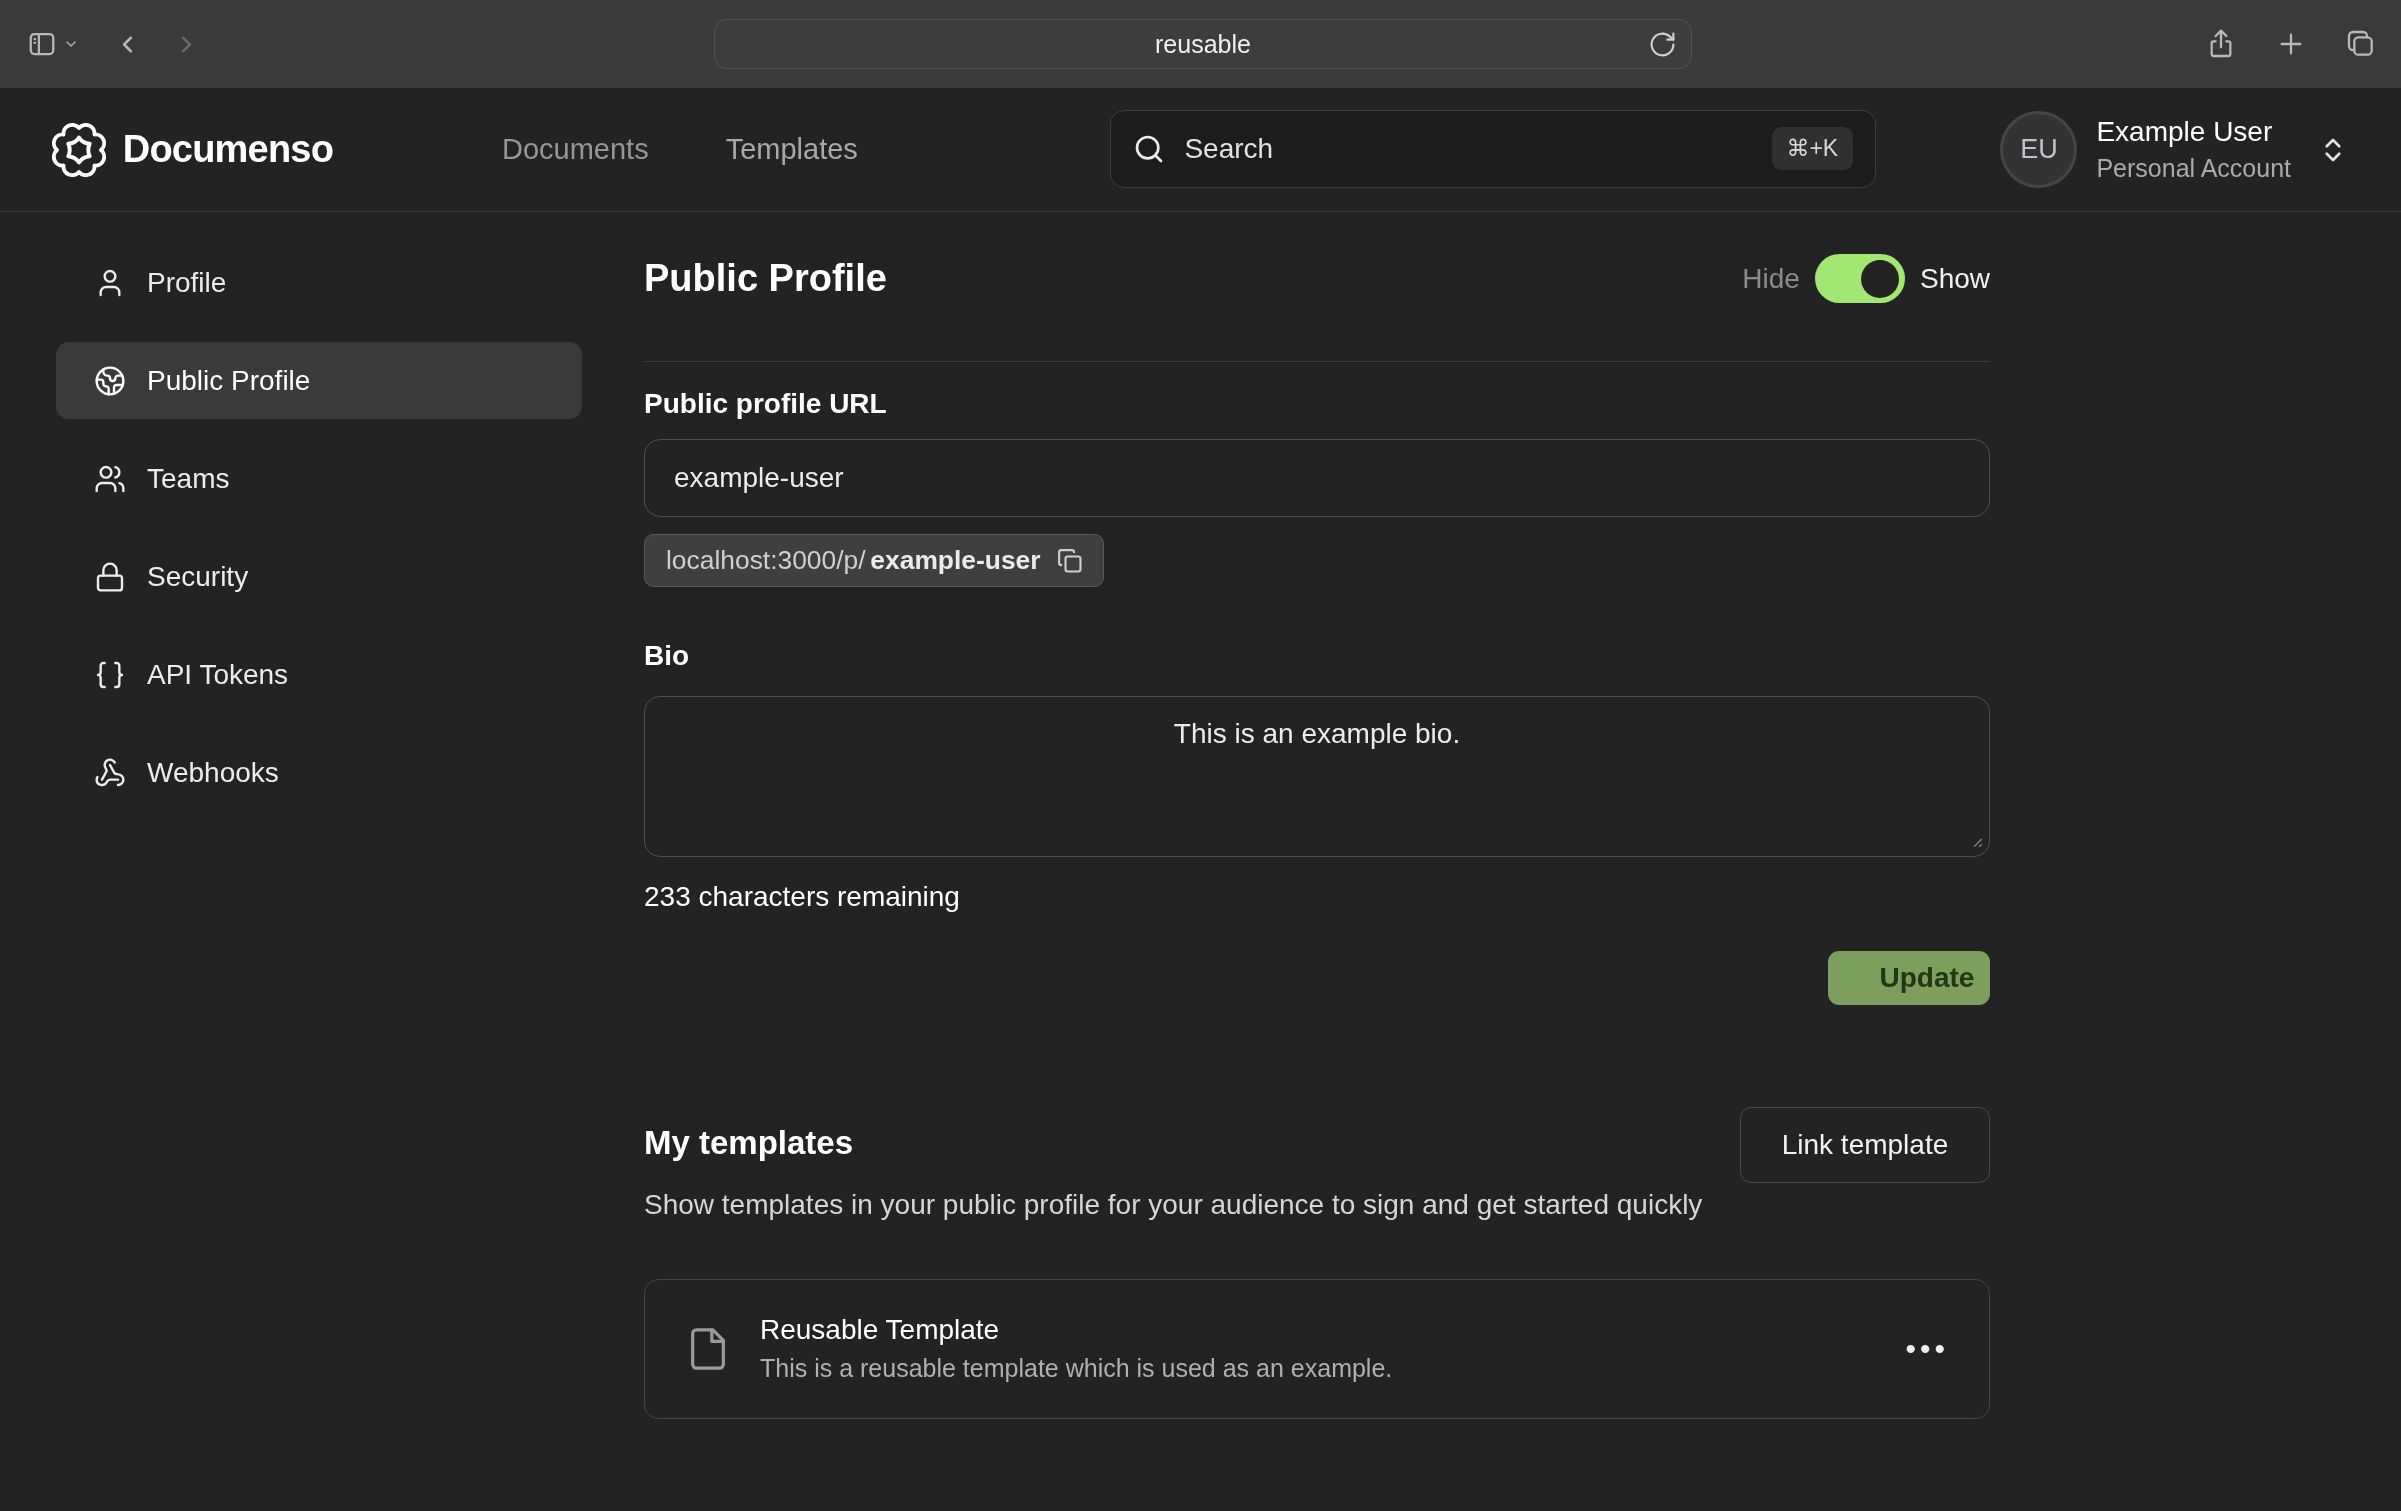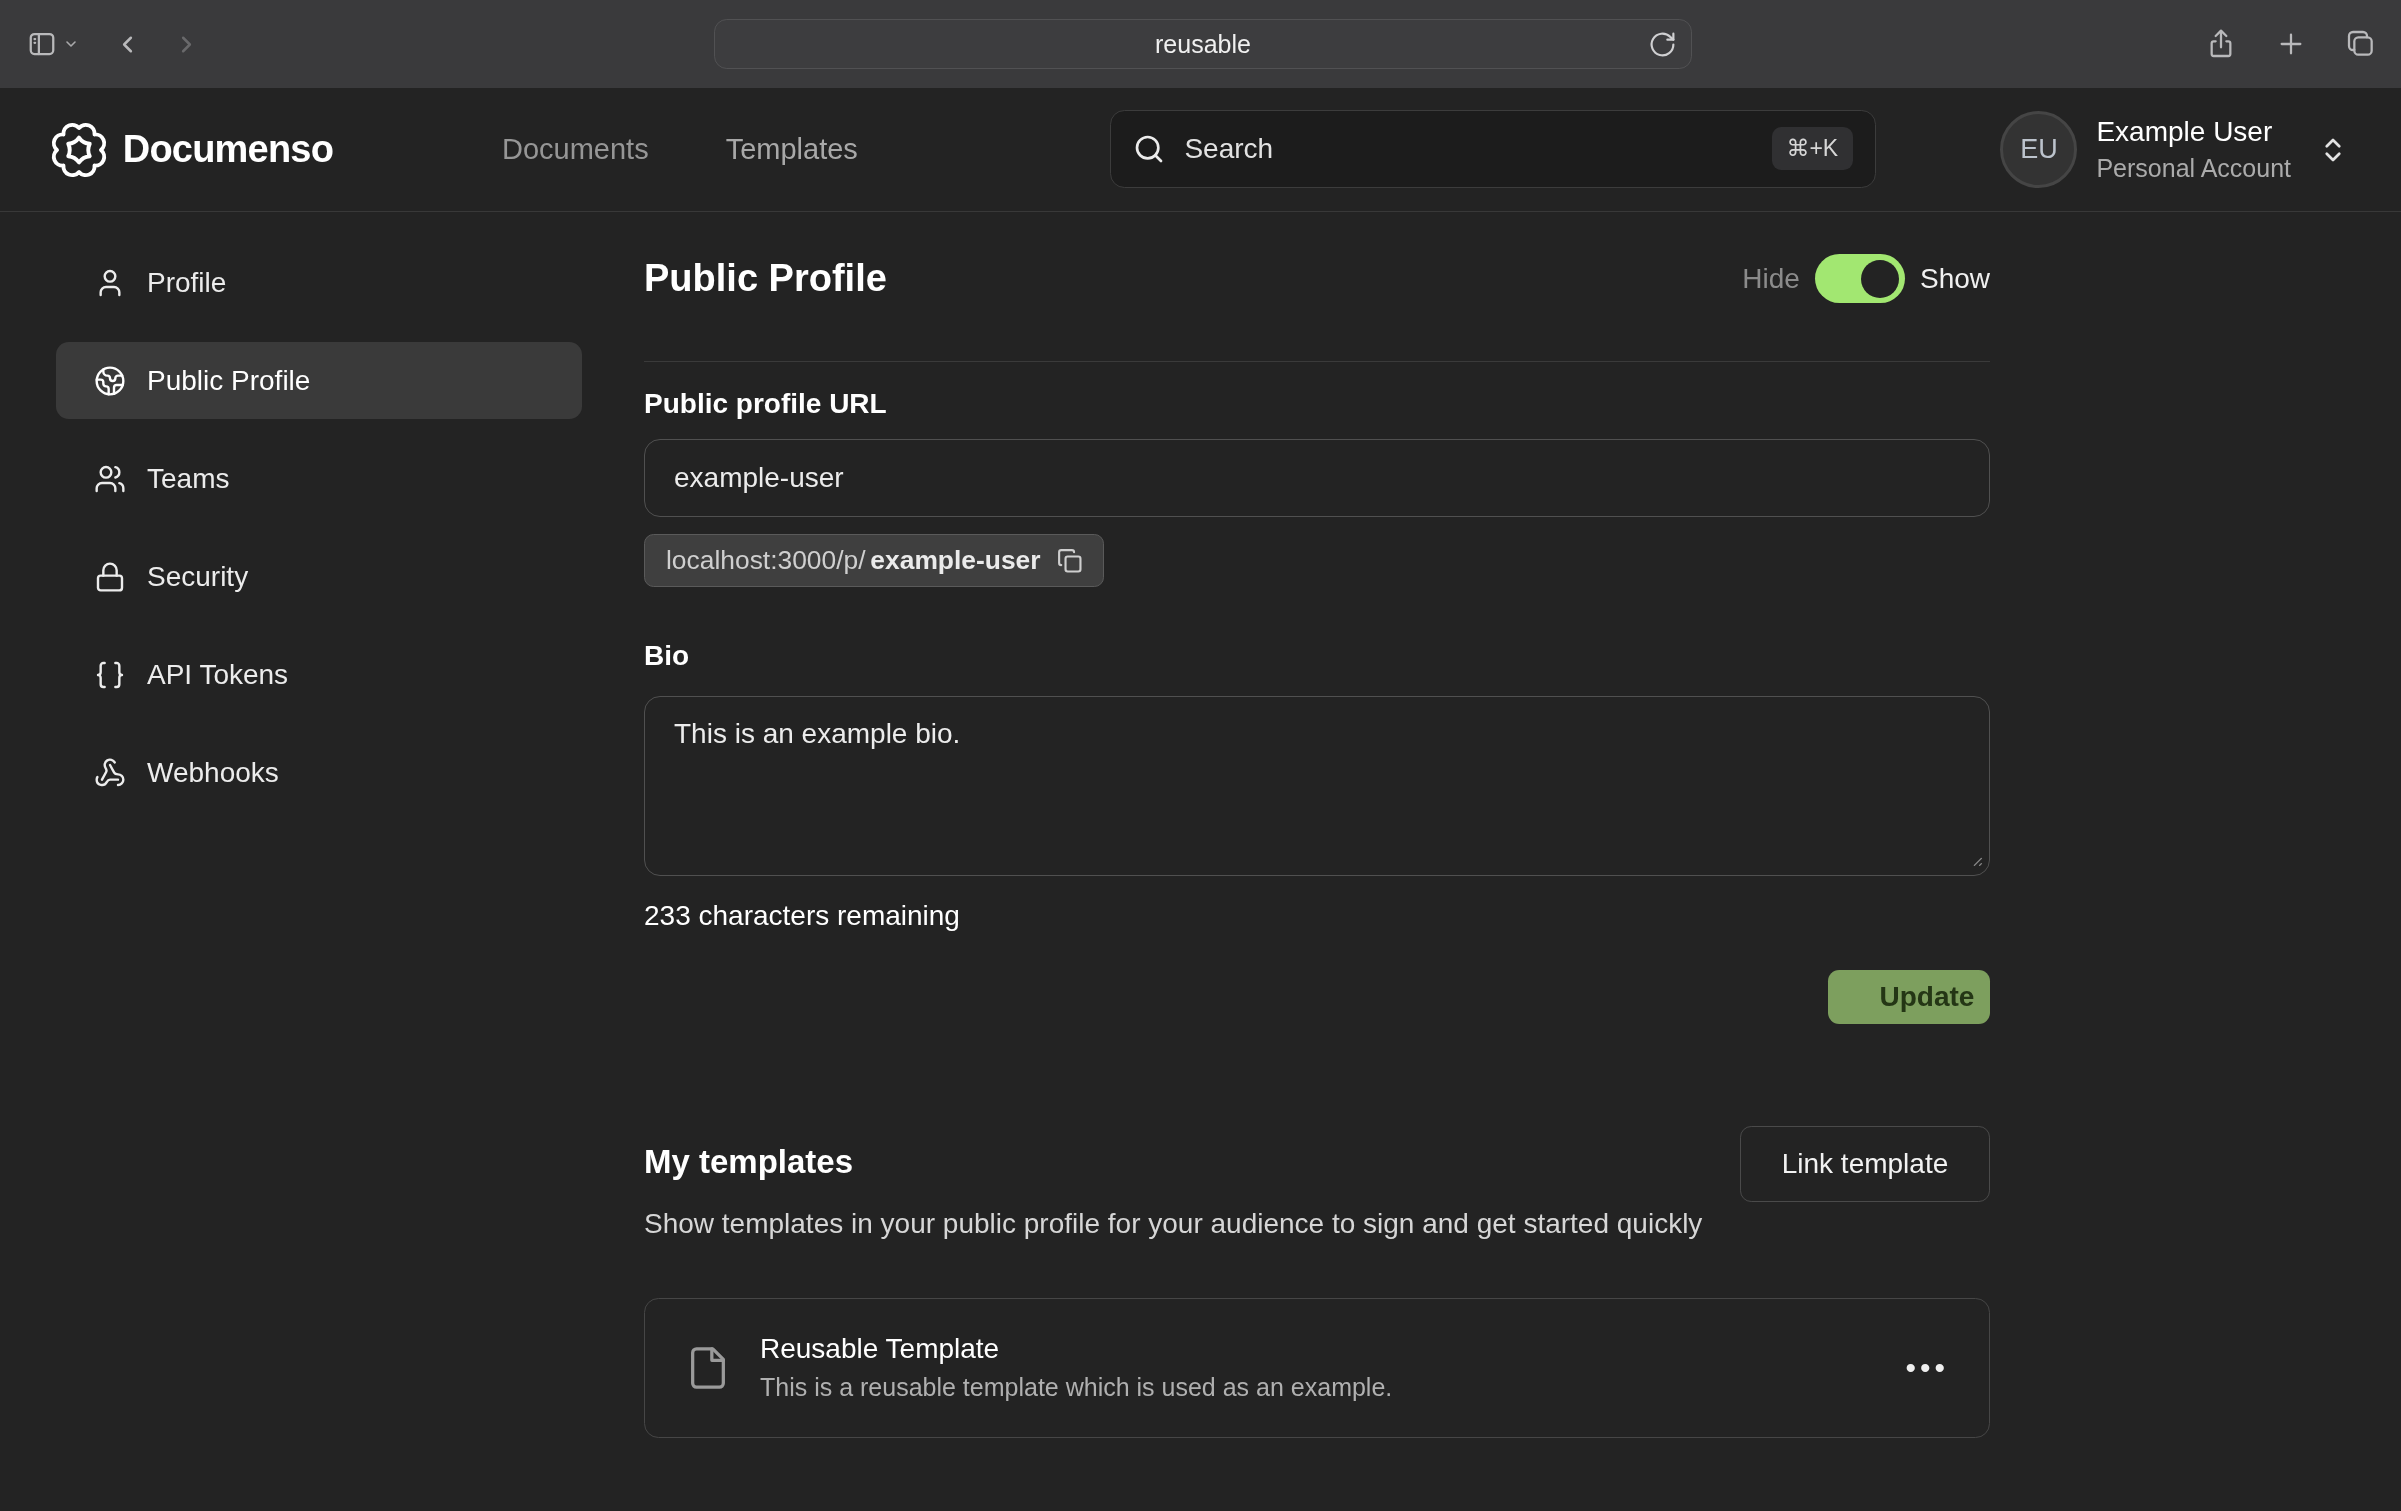--- a/index.html
+++ b/index.html
@@ -73,22 +73,22 @@
     background:transparent; padding:0 29px; font-size:28px; color:#ececec; font-family:inherit; outline:none; }
 
   .url-pill { margin-top:17.6px; display:inline-flex; align-items:center; gap:16px; height:53px;
     padding:0 21px; background:#3f3f3f; border:1.6px solid #5a5a5a; border-radius:9.6px;
     font-size:26.4px; color:#cfcfcf; }
   .url-pill .slug { color:#ebebeb; font-weight:700; }
   .copy-btn { color:#cfcfcf; background:none; border:none; cursor:pointer; display:flex; padding:0; }
 
   .bio-label { margin-top:53px; }
   .textarea-wrap { position:relative; margin-top:24px; }
-  .bio-area { width:100%; height:180px; border-radius:16px; border:1.6px solid #505050; background:transparent;
-    padding:21px 29px; font-size:28px; color:#ececec; font-family:inherit; resize:none; outline:none; display:block; }
+  .bio-area { width:100%; height:161px; border-radius:16px; border:1.6px solid #505050; background:transparent;
+    padding:21px 29px; font-size:28px; color:#ececec; font-family:inherit; resize:none; outline:none; display:block;text-align:center; }
   .resize-handle { position:absolute; right:6.4px; bottom:8px; color:#8a8a8a; pointer-events:none; }
 
   .remaining { margin-top:24px; font-size:28px; color:#ffffff; }
 
   .update-row { display:flex; justify-content:flex-end; margin-top:38px; }
   .update-btn { width:162px; height:54px; border:none; border-radius:11.2px; background:#7d9f5e;
     color:#243615; font-size:28px; font-weight:700; font-family:inherit; cursor:pointer;padding-left:36px; }
 
   .templates-head { margin-top:75px; display:flex; justify-content:space-between; align-items:flex-start; }
   .tpl-h-title { font-size:33px; font-weight:700; color:#ffffff;margin-top:44px; }

